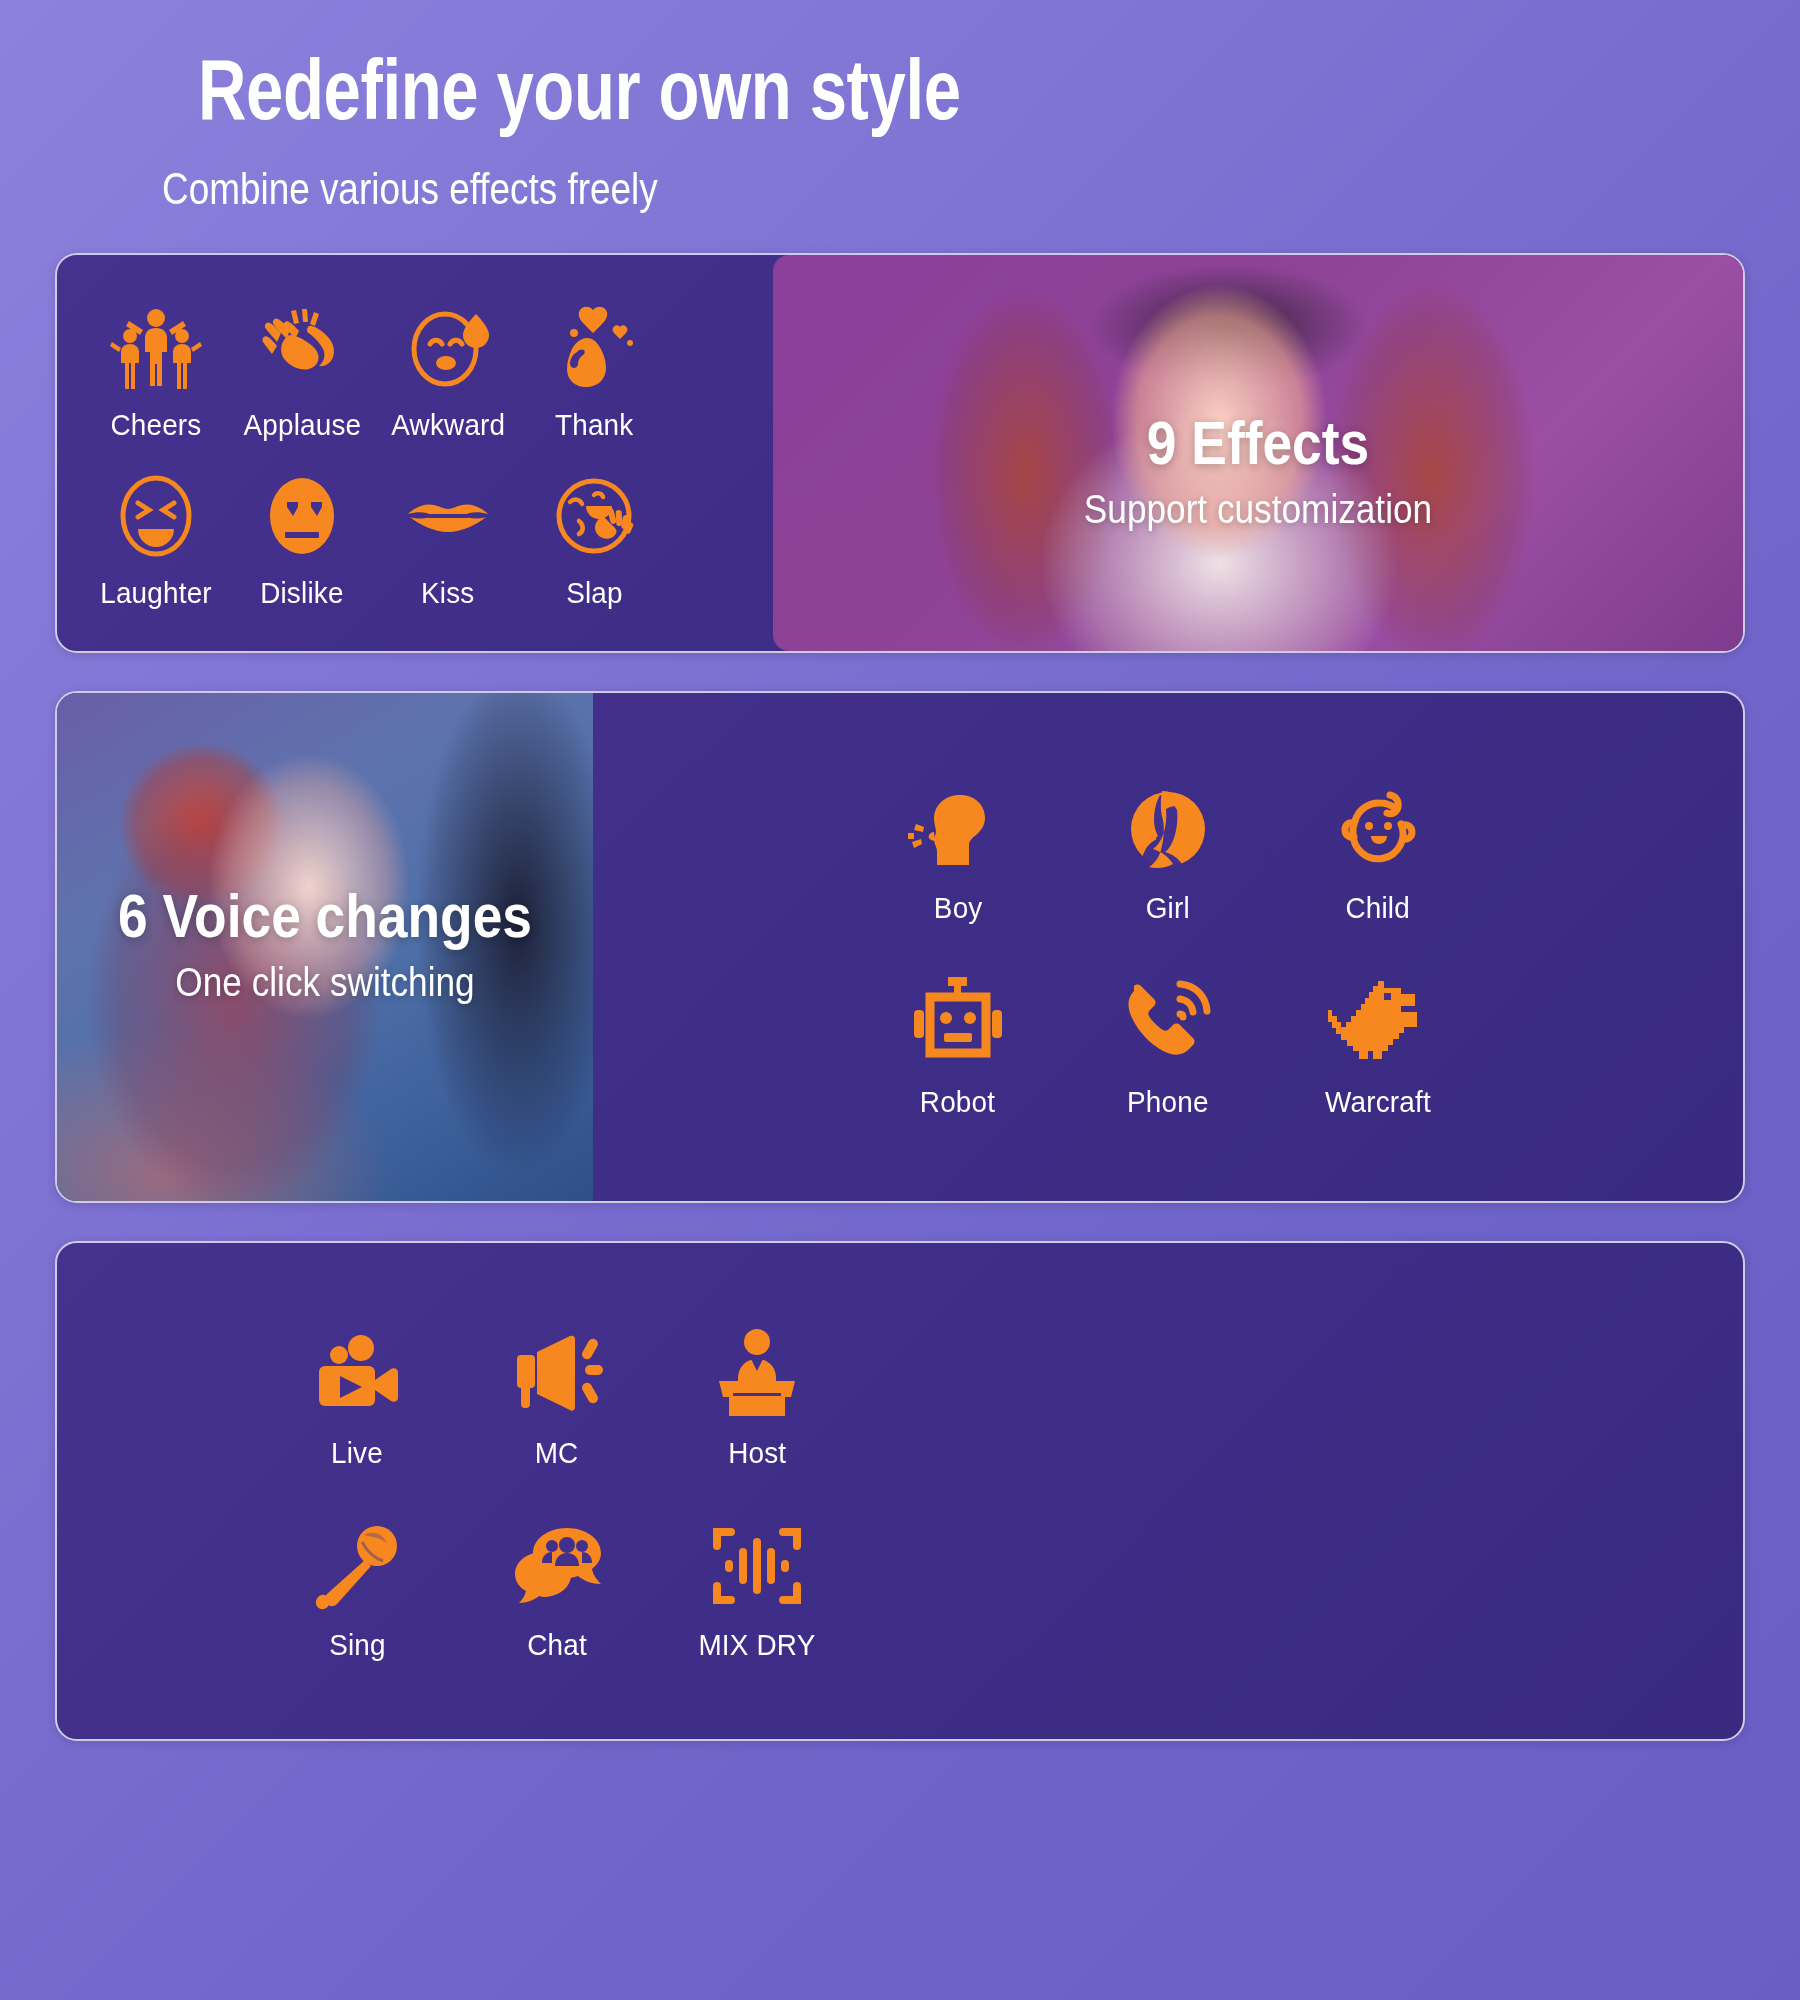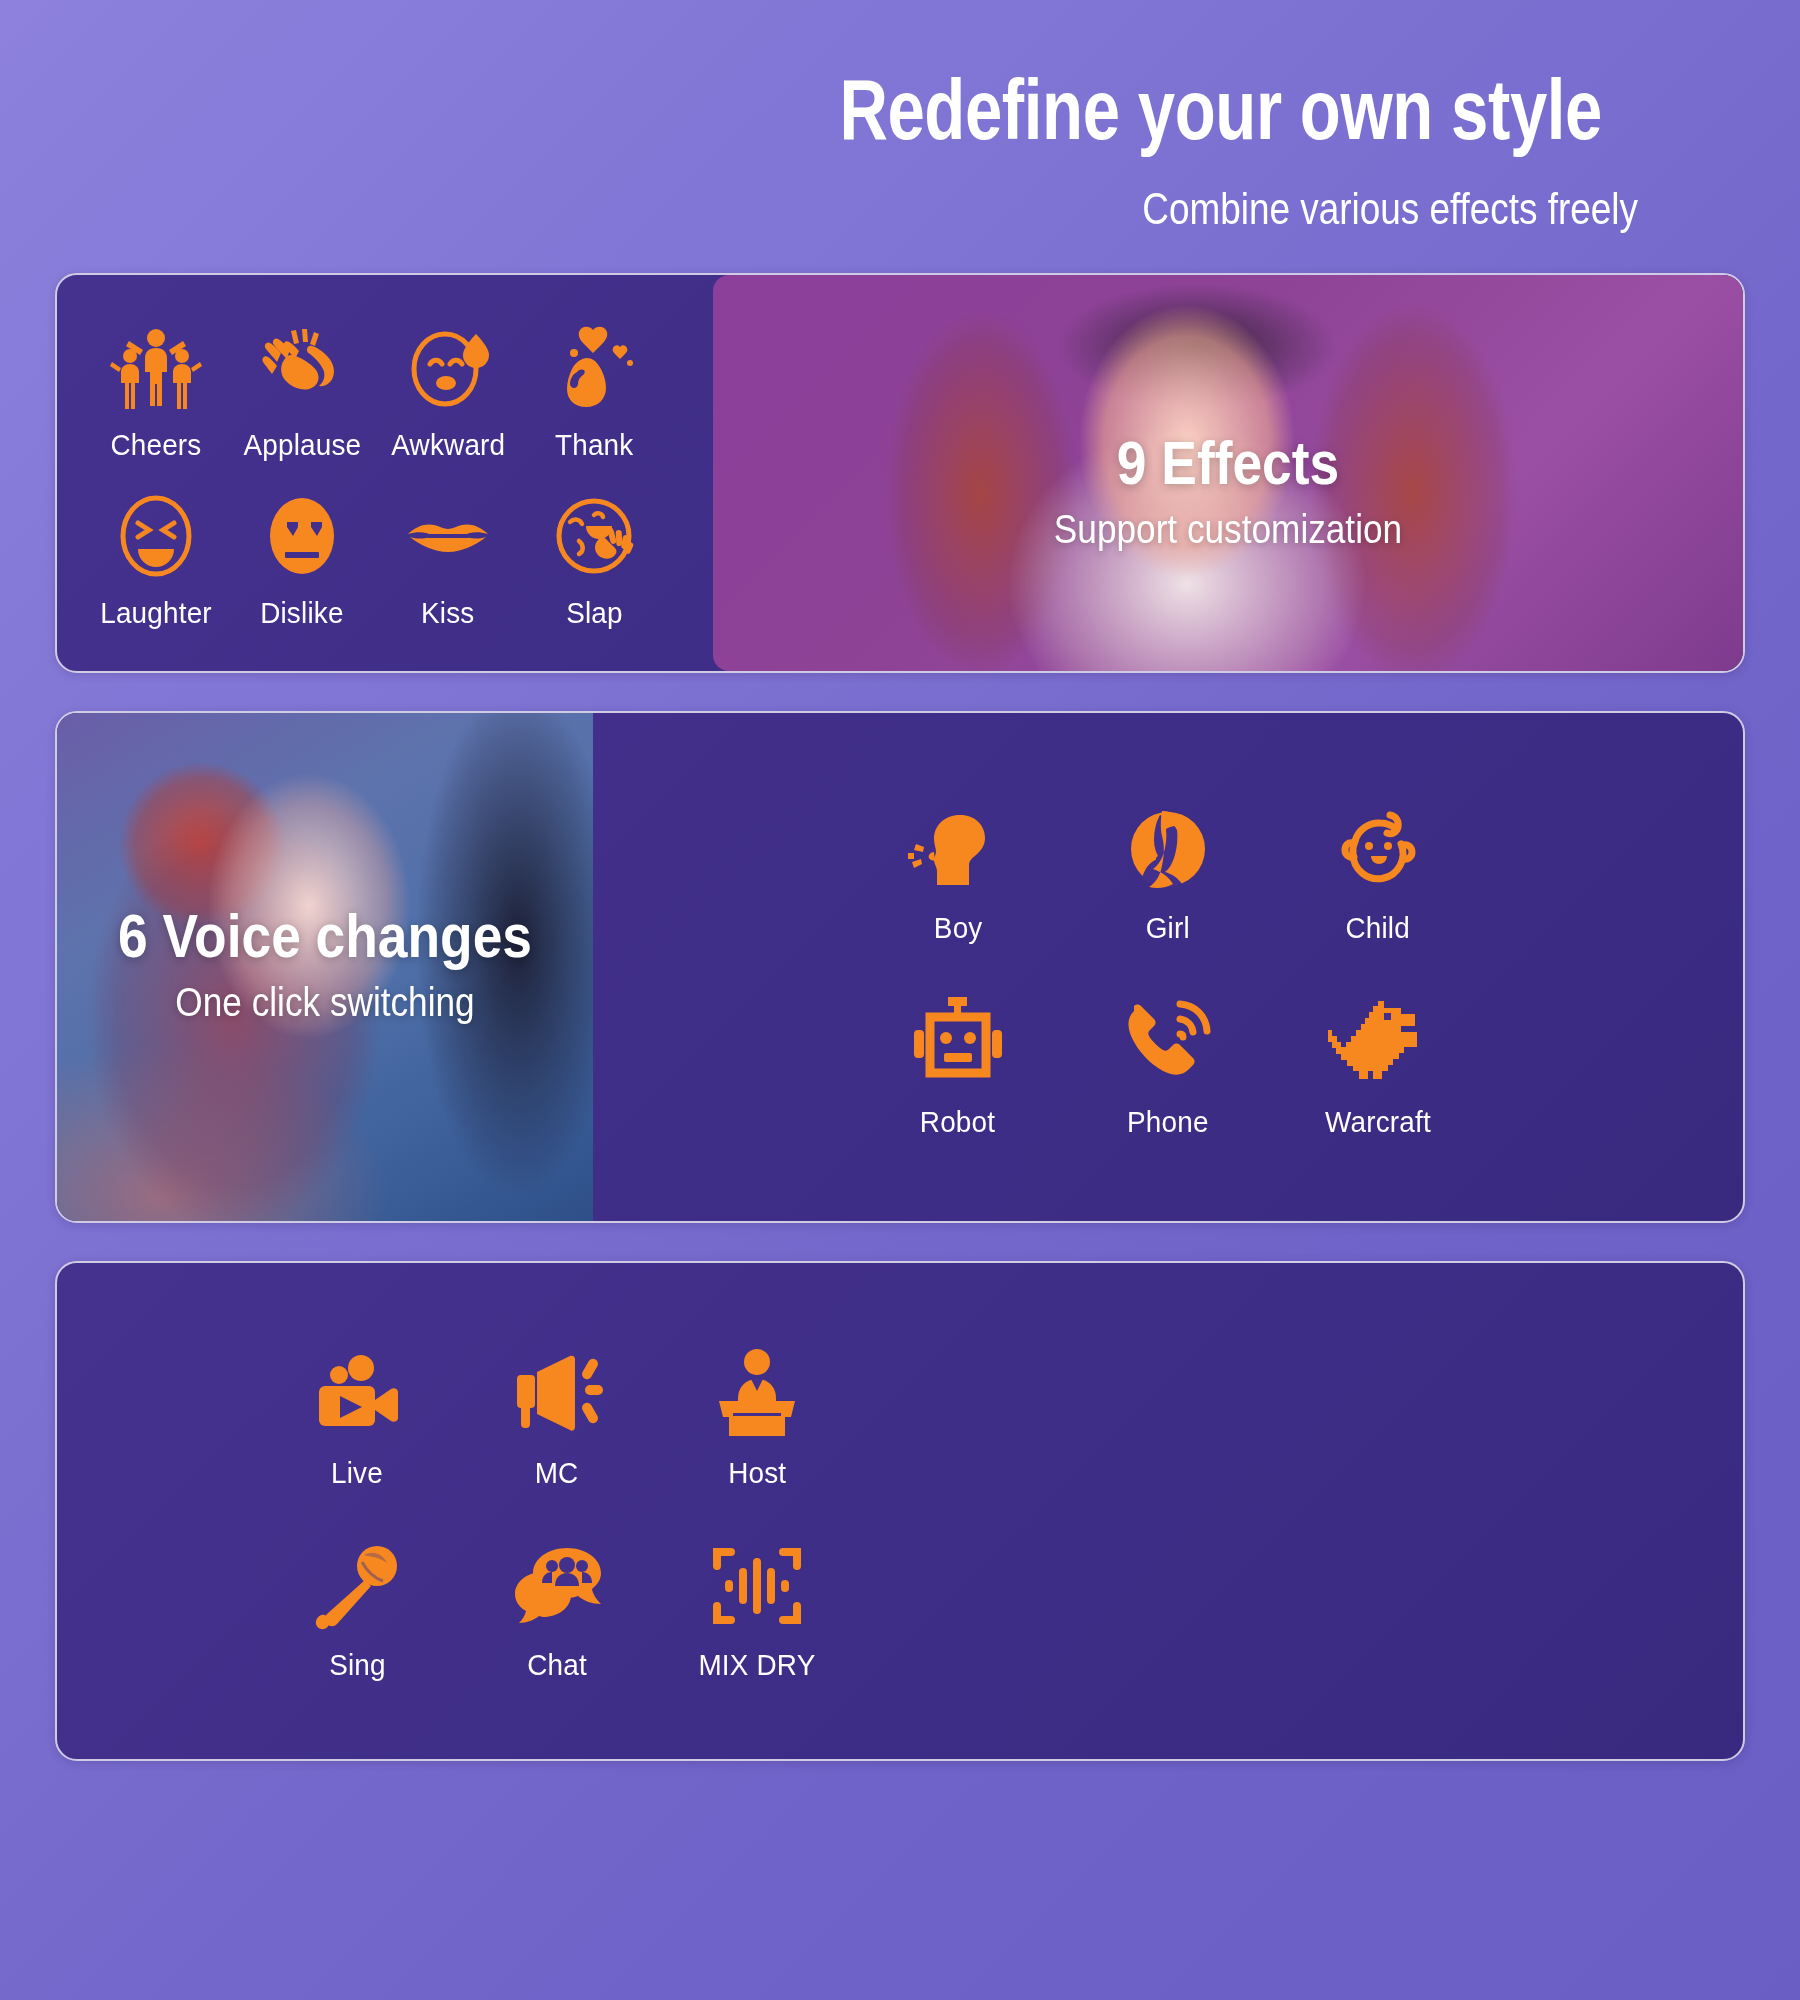--- a/index.html
+++ b/index.html
@@ -4,21 +4,21 @@
 <style>
   * { margin:0; padding:0; box-sizing:border-box; }
   html,body { width:1800px; height:2000px; }
   body{
     font-family:"Liberation Sans", sans-serif;
     background:linear-gradient(135deg,#8d81dd 0%,#7d71d2 35%,#6f62c8 70%,#6a5dc4 100%);
     overflow:hidden;
     position:relative;
   }
   
-  .header{ text-align:right; padding-top:62px; }
+  .header{ text-align:left; padding-top:42px; }
   .page-title{
     font-size:86px; font-weight:bold; color:#ffffff;
     letter-spacing:-0.5px; line-height:1.1;
     transform:scaleX(0.78); transform-origin:center;
   }
   .page-subtitle{
     font-size:45px; color:#ffffff; margin-top:26px; font-weight:400;
     transform:scaleX(0.82); transform-origin:center;
   }
   
@@ -50,21 +50,21 @@
     transform:scaleX(0.86); transform-origin:center;
     text-shadow:0 2px 10px rgba(0,0,0,.25);
   }
   .photo-sub{
     font-size:40px; color:#fff; margin-top:12px; font-weight:400;
     transform:scaleX(0.88); transform-origin:center;
     text-shadow:0 2px 8px rgba(0,0,0,.25);
   }
   
   #card-effects{ height:400px; }
-  #card-effects .card-icons{ width:656px;text-align:right; }
+  #card-effects .card-icons{ width:716px;text-align:right; }
   #card-effects .icon-cell{ width:146px; }
   #card-effects .icon-row:last-child{ margin-top:26px; }
   #card-effects .photo{ width:auto; flex:1;border-radius:16px; }
   
   #card-voice{ height:512px; }
   #card-voice .photo{ width:536px; }
   #card-voice .card-icons{ flex:1; align-items:center; }
   #card-voice .icon-cell{ width:210px; }
   #card-voice .icon-row:last-child{ margin-top:48px; }
   

